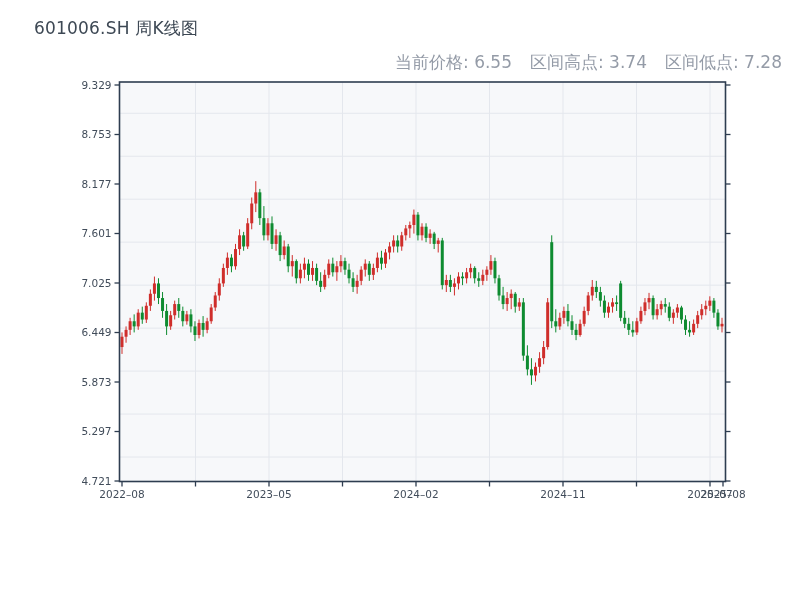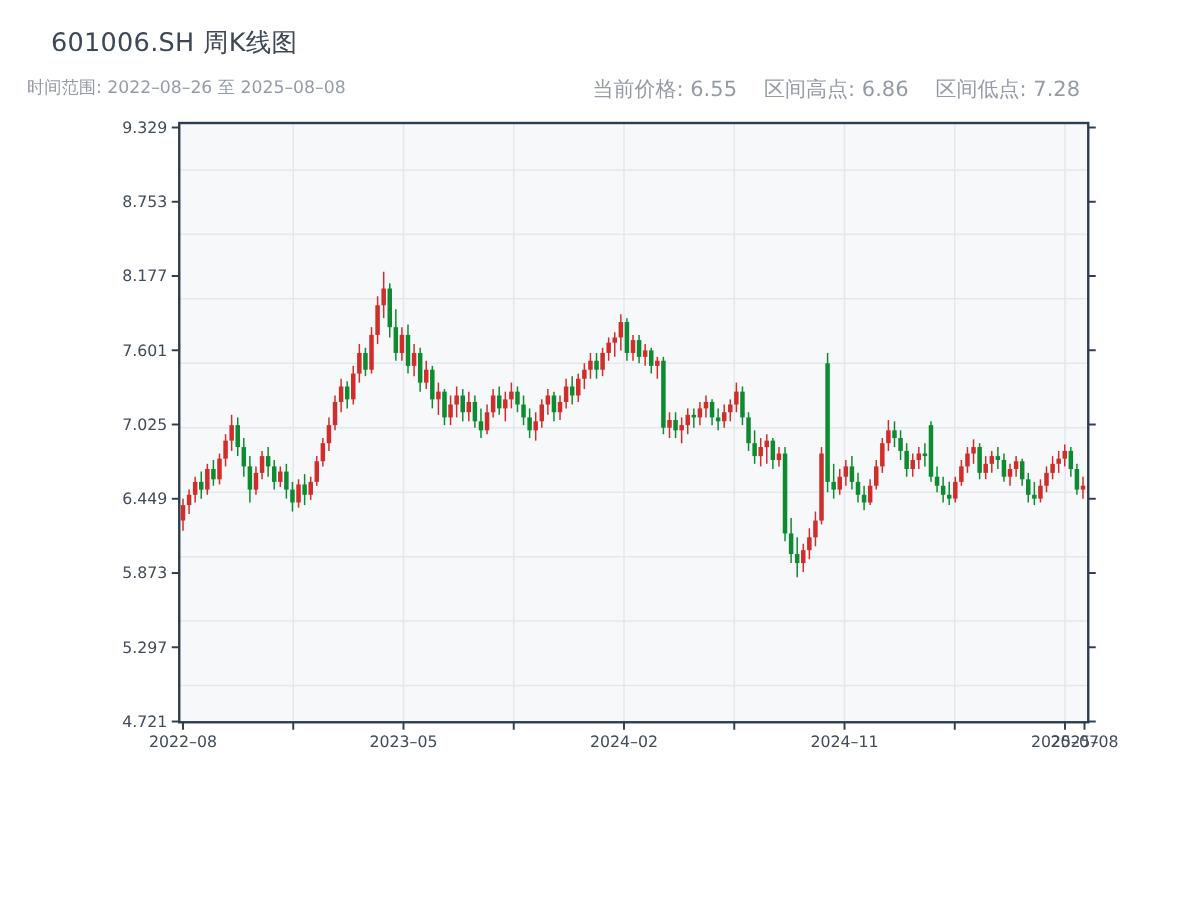--- a/index.html
+++ b/index.html
@@ -1,32 +1,31 @@
 <!DOCTYPE html>
 <html><head>
 <meta charset="utf-8">
 <style>
   html,body{margin:0;padding:0;background:#ffffff;}
   .page{position:relative;width:800px;height:600px;background:#ffffff;overflow:hidden;
         font-family:"DejaVu Sans","Liberation Sans",sans-serif;}
   .hdr-title{position:absolute;left:18px;top:17px;font-size:17px;font-weight:400;color:#3d4854;letter-spacing:.2px;margin-left:16px;}
   .hdr-sub{position:absolute;left:18px;top:51px;font-size:11.5px;color:#949ba7;}
-  .hdr-info{position:absolute;left:395px;top:51px;font-size:14px;color:#949ba7;display:flex;gap:18px;white-space:nowrap;}
+  .hdr-info{position:absolute;left:395px;top:51px;font-size:17px;color:#949ba7;display:flex;gap:18px;white-space:nowrap;}
   svg{position:absolute;left:0;top:0;}
   svg text{font-family:"DejaVu Sans","Liberation Sans",sans-serif;}
 </style>
 </head>
 <body>
 
 <div class="page">
   <div class="hdr-title">601006.SH 周K线图</div>
-  <div class="hdr-sub">时间范围: 2022–08–26 至 2025–08–08</div>
   <div class="hdr-info">
     <span>当前价格: 6.55</span>
-    <span>区间高点: 6.86</span>
+    <span>区间高点: 3.74</span>
     <span>区间低点: 7.28</span>
   </div>
   <svg id="chart" width="800" height="600" viewBox="0 0 800 600">
       <rect x="119.5" y="82" width="606" height="399.5" fill="#f7f8fa"></rect>
       <g>
         <line x1="119.5" y1="113.27426000000006" x2="725.5" y2="113.27426000000006" stroke="#e4e7ed" stroke-width="1"></line>
         <line x1="119.5" y1="156.24426000000005" x2="725.5" y2="156.24426000000005" stroke="#e4e7ed" stroke-width="1"></line>
         <line x1="119.5" y1="199.21426000000005" x2="725.5" y2="199.21426000000005" stroke="#e4e7ed" stroke-width="1"></line>
         <line x1="119.5" y1="242.18426000000005" x2="725.5" y2="242.18426000000005" stroke="#e4e7ed" stroke-width="1"></line>
         <line x1="119.5" y1="285.15426" x2="725.5" y2="285.15426" stroke="#e4e7ed" stroke-width="1"></line>

